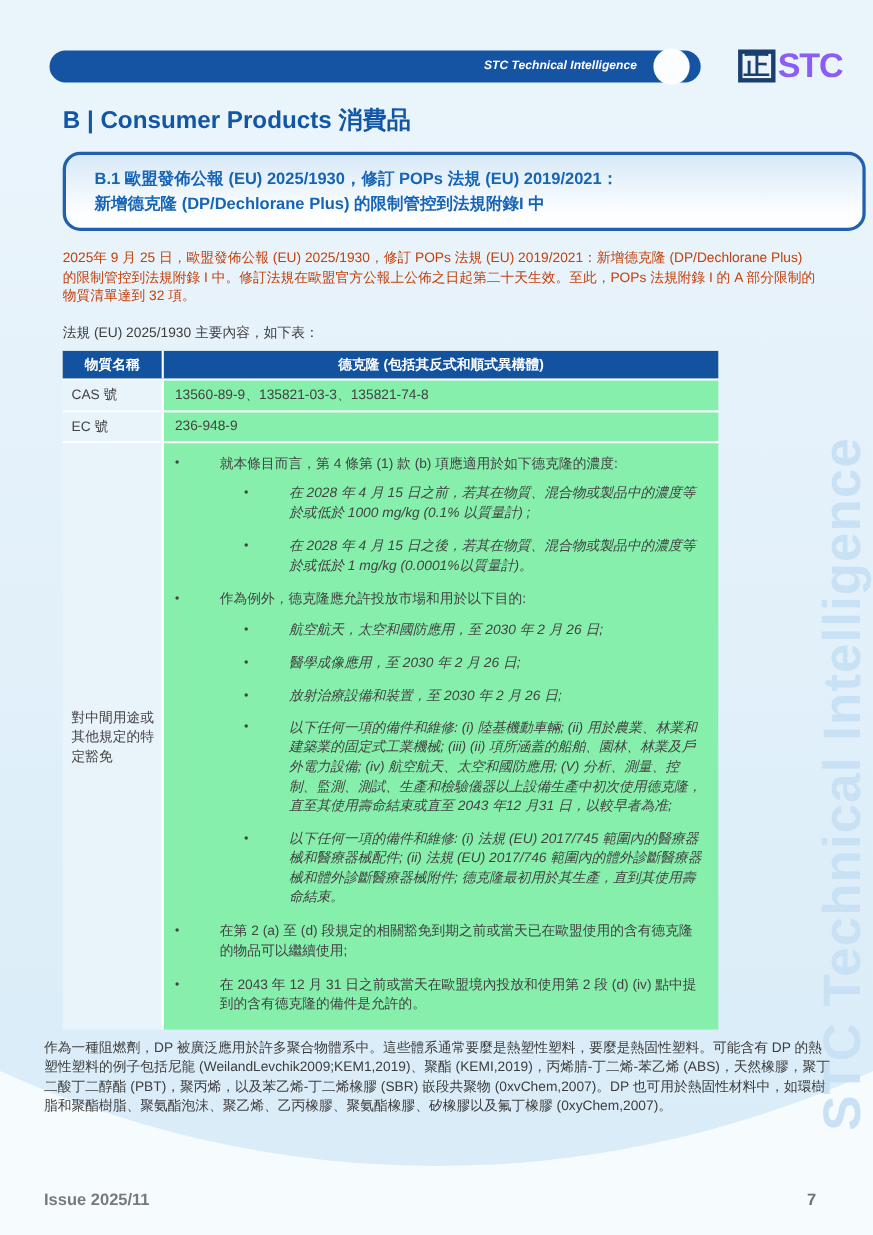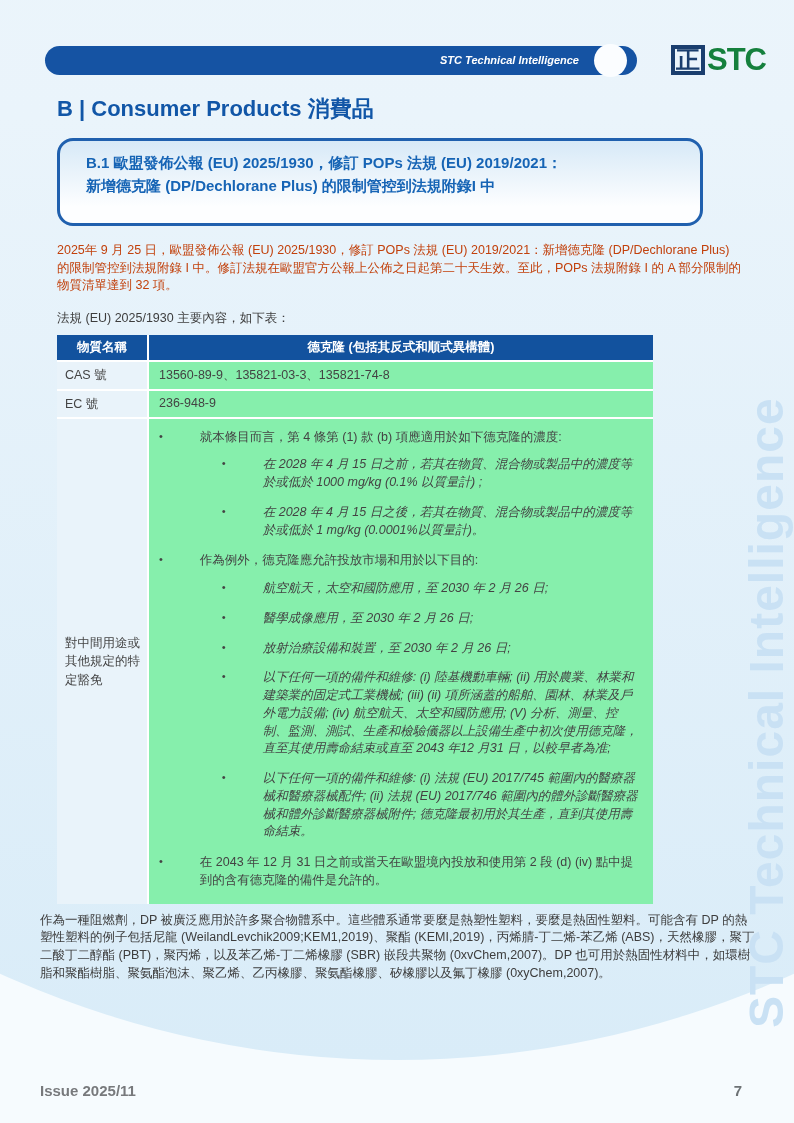--- a/index.html
+++ b/index.html
@@ -43,31 +43,31 @@
     border-radius:50%; background:#fbfdff;
   }
   .logo {
     position:absolute; right:28px; top:-4px;
     display:flex; align-items:center; gap:2px;
   }
   .logo-mark {
     font-size:24px; font-weight:bold; color:#1a3e6e;
     border:4px solid #1a3e6e; line-height:0.9; padding:0 1px;
   }
-  .logo-text { font-size:31px; font-weight:bold; color:#15803d; letter-spacing:-1px; }
+  .logo-text { font-size:31px; font-weight:bold; color:#8b5cf6; letter-spacing:-1px; }
 
   .section-title {
     margin:16px 0 0 57px; font-size:22px; font-weight:bold; color:#1156a7;
   }
 
   .notice-box {
-    margin:14px 57px 0 57px; width:646px;
+    margin:14px 57px 0 57px; width:730px;
     border:3px solid #2060ae; border-radius:16px;
     background:linear-gradient(180deg,#d7e9f7 0%, #fdfeff 80%);
-    padding:11px 18px 26px 26px;
+    padding:11px 18px 10px 26px;
     font-size:15px; font-weight:bold; color:#1664b5; line-height:1.5;
   }
 
   .para { margin:16px 49px 0 57px; font-size:12.5px; color:#c2410c; line-height:1.4; }
   .table-intro { margin:15px 0 0 57px; font-size:12.5px; color:#3d3d3d; }
 
   .stc-table { margin:8px 0 0 57px; width:596px; font-size:12.5px; color:#434343; }
   .trow { display:flex; border-top:2px solid #ffffff; }
   .trow.header { border-top:none; background:#fef9c3; color:#ffffff; font-weight:bold; }
   .tc1 { width:92px; flex:0 0 92px; border-right:2px solid #ffffff;
@@ -181,20 +181,24 @@
                     </li>
                   <li>
                       <span class="bullet"></span>
                       <div class="li-body">以下任何一項的備件和維修: (i) 法規 (EU) 2017/745 範圍內的醫療器械和醫療器械配件; (ii) 法規 (EU) 2017/746 範圍內的體外診斷醫療器械和體外診斷醫療器械附件; 德克隆最初用於其生產，直到其使用壽命結束。</div>
                     </li>
                 </ul>
               </div>
             </li>
             <li>
               <span class="bullet"></span>
+              <div class="li-body">在第 2 (a) 至 (d) 段規定的相關豁免到期之前或當天已在歐盟使用的含有德克隆的物品可以繼續使用;</div>
+            </li>
+            <li>
+              <span class="bullet"></span>
               <div class="li-body">在 2043 年 12 月 31 日之前或當天在歐盟境內投放和使用第 2 段 (d) (iv) 點中提到的含有德克隆的備件是允許的。</div>
             </li>
           </ul>
         </div>
       </div>
     </div>
 
     <div class="closing">作為一種阻燃劑，DP 被廣泛應用於許多聚合物體系中。這些體系通常要麼是熱塑性塑料，要麼是熱固性塑料。可能含有 DP 的熱塑性塑料的例子包括尼龍 (WeilandLevchik2009;KEM1,2019)、聚酯 (KEMI,2019)，丙烯腈-丁二烯-苯乙烯 (ABS)，天然橡膠，聚丁二酸丁二醇酯 (PBT)，聚丙烯，以及苯乙烯-丁二烯橡膠 (SBR) 嵌段共聚物 (0xvChem,2007)。DP 也可用於熱固性材料中，如環樹脂和聚酯樹脂、聚氨酯泡沫、聚乙烯、乙丙橡膠、聚氨酯橡膠、矽橡膠以及氟丁橡膠 (0xyChem,2007)。</div>
   </div>
 

